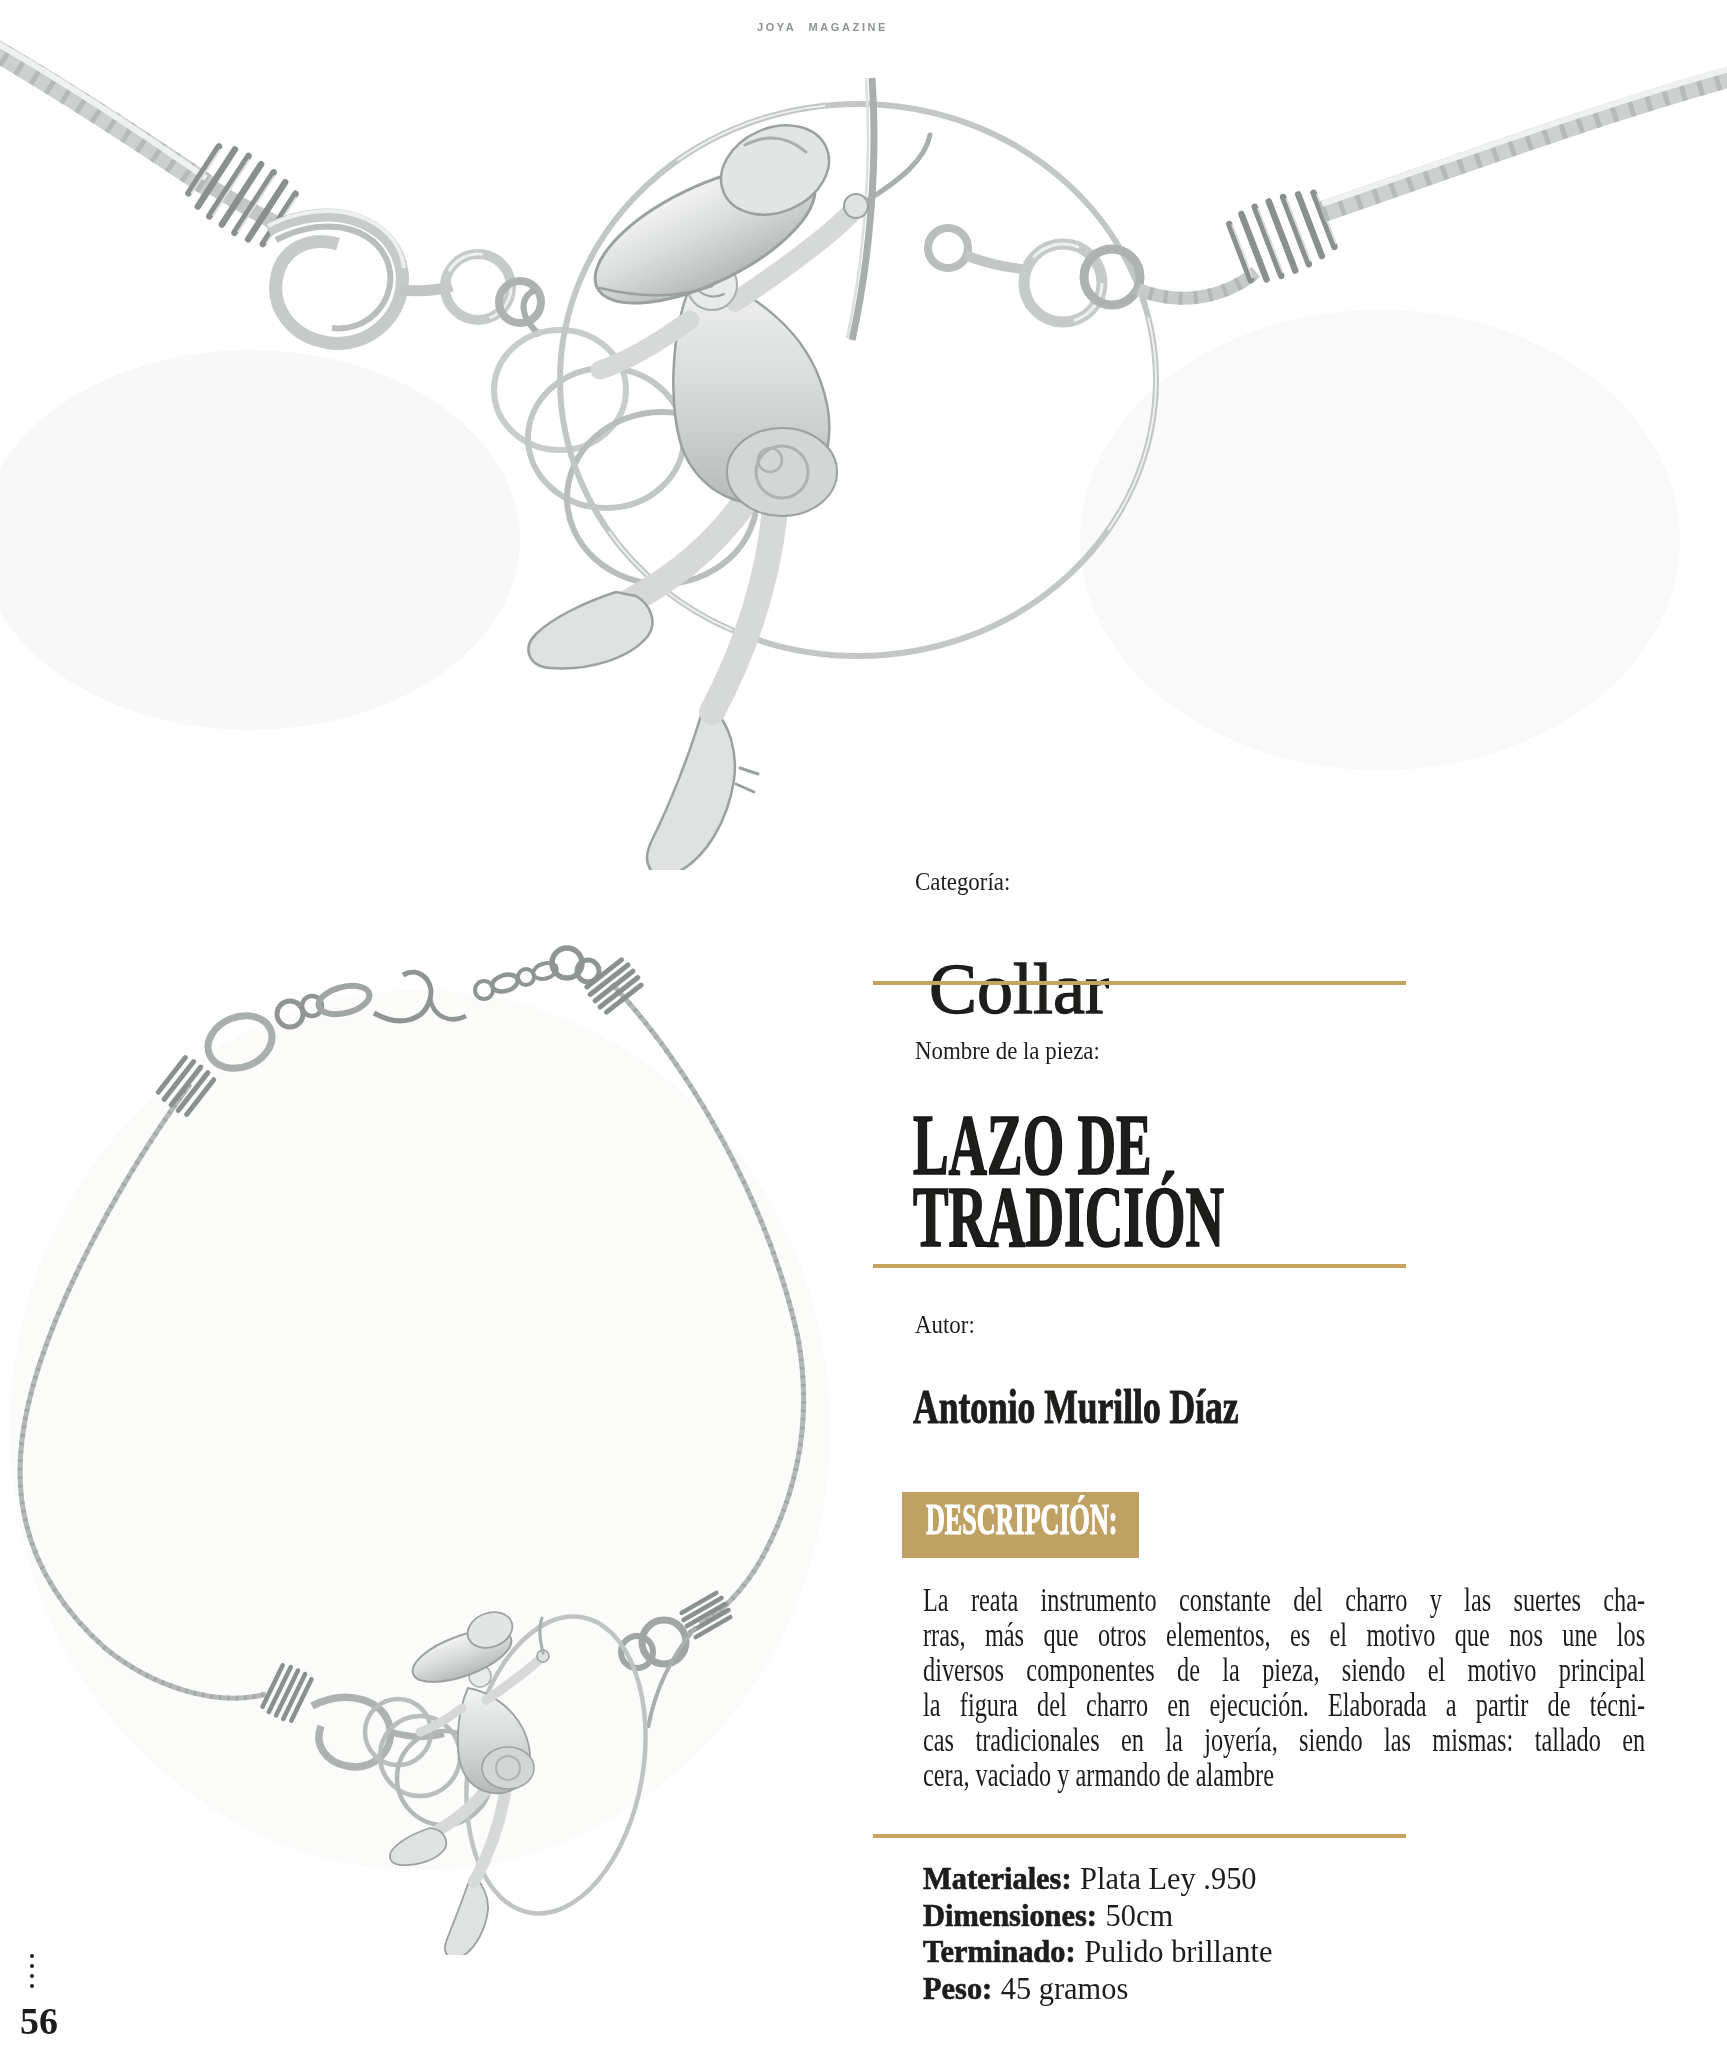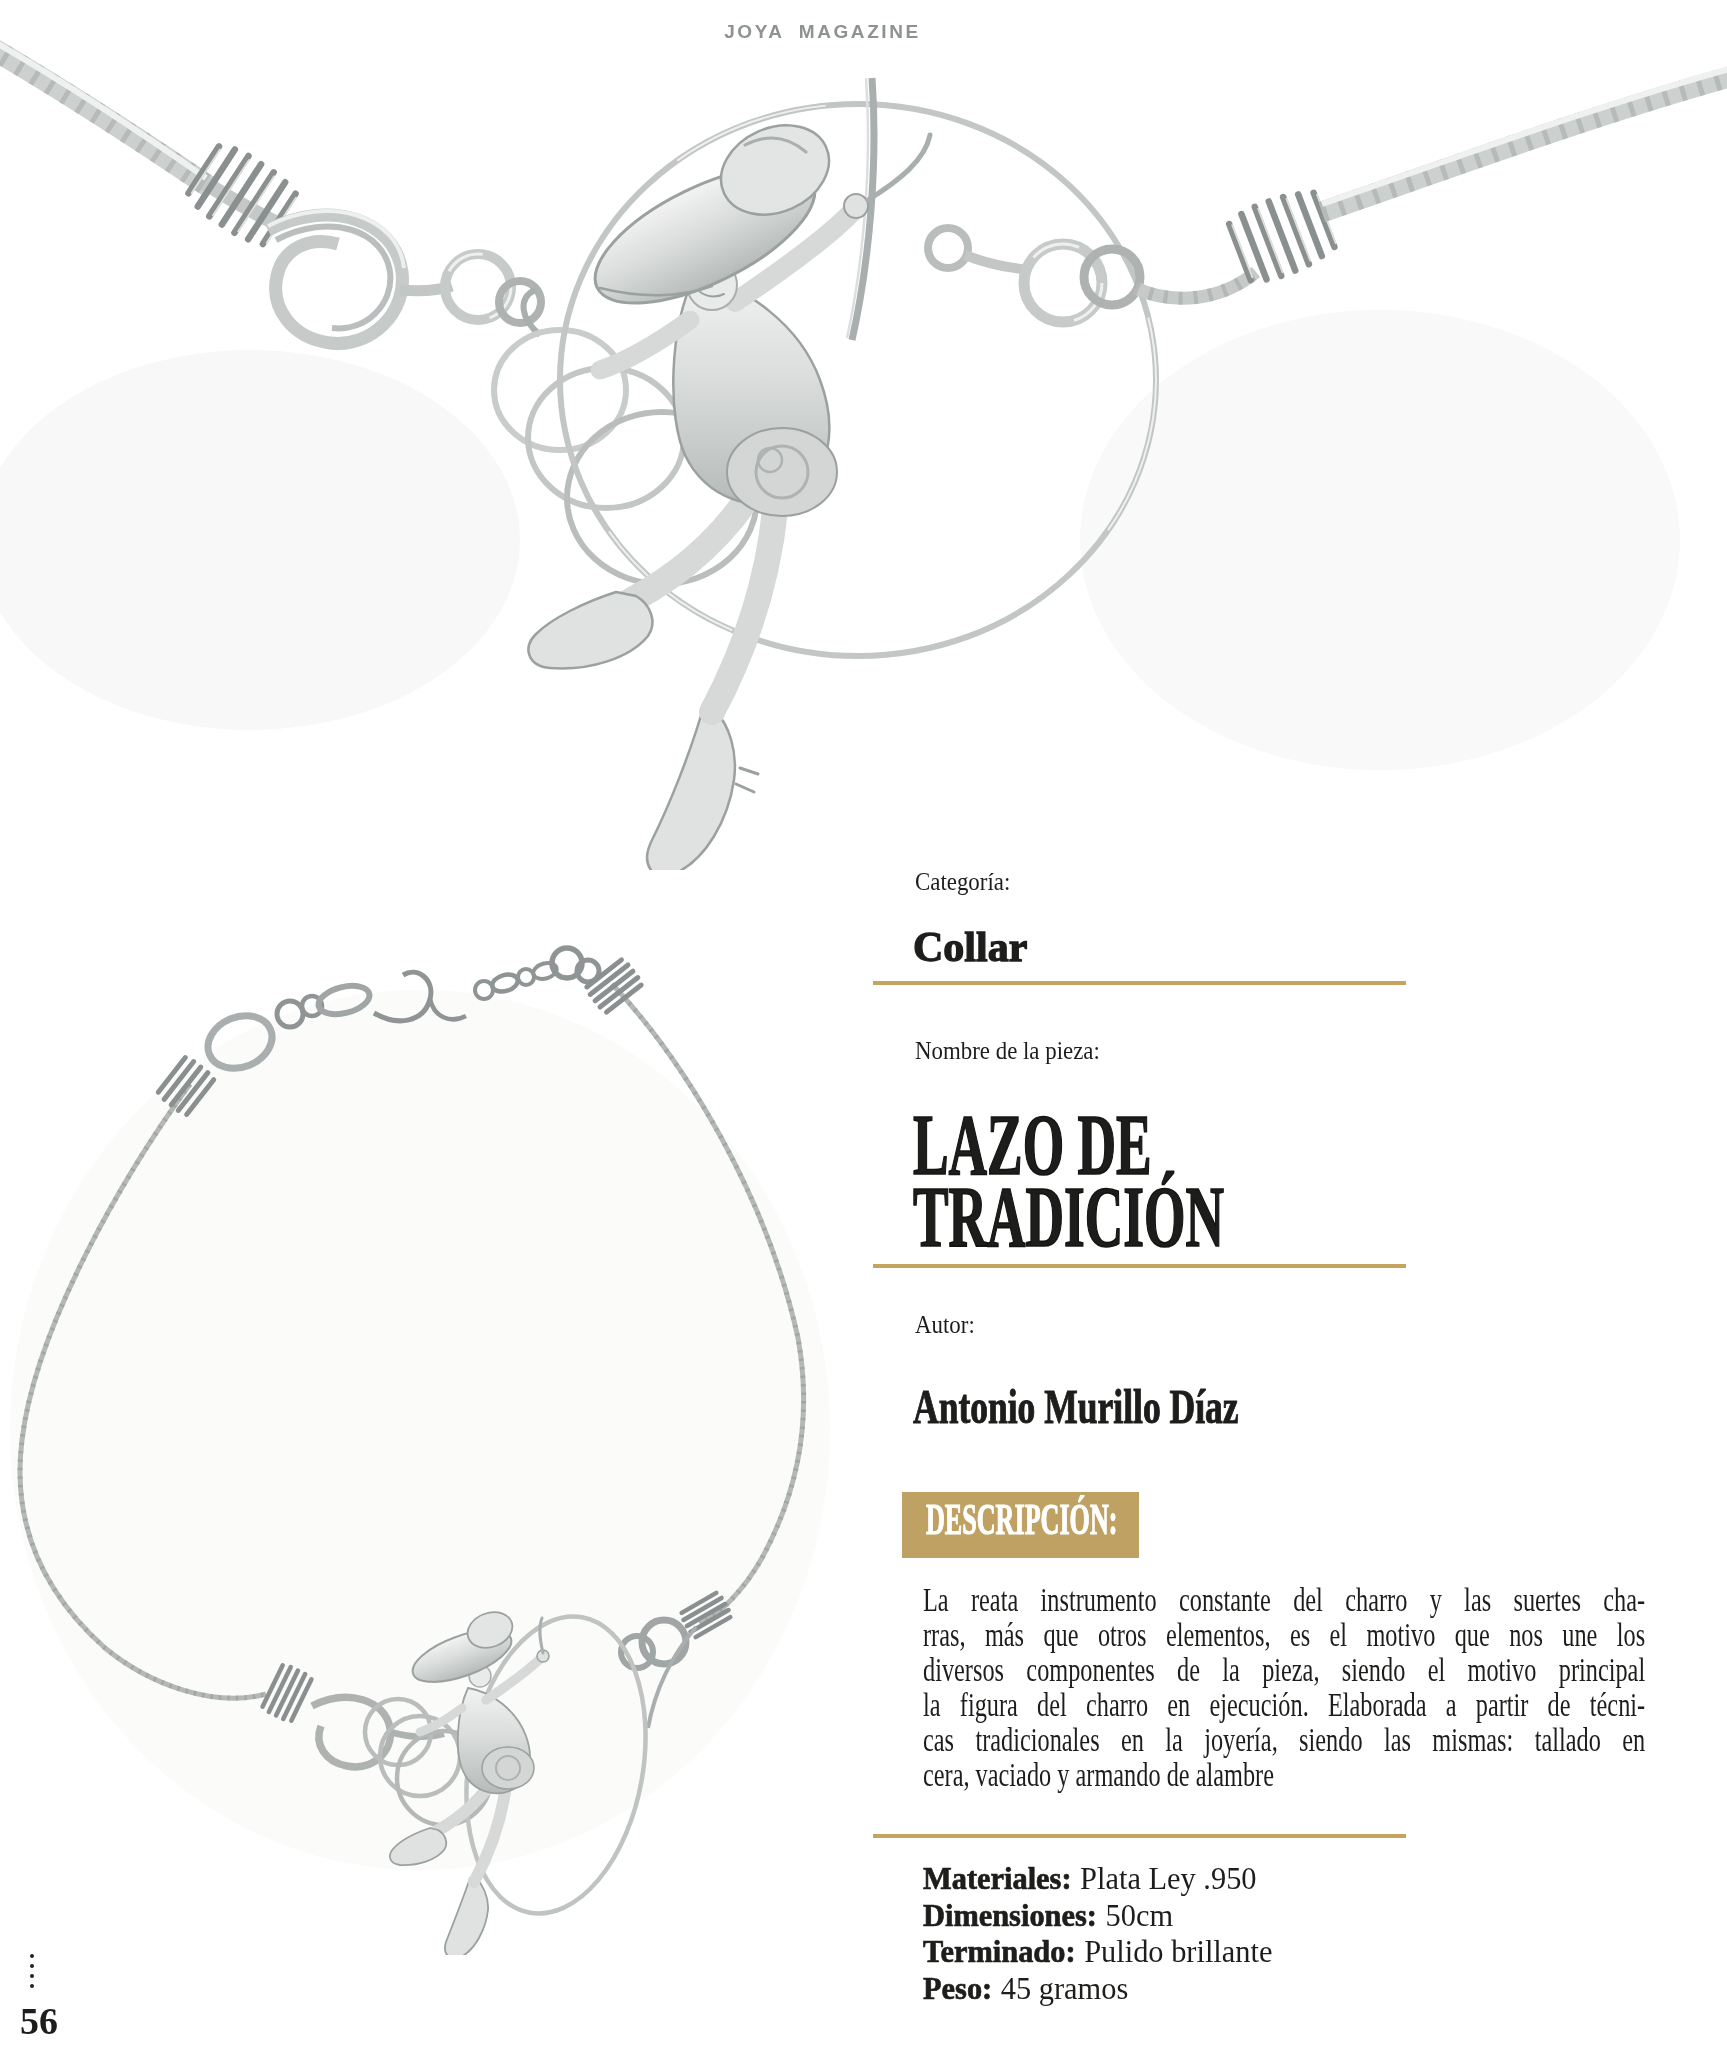--- a/index.html
+++ b/index.html
@@ -1,32 +1,32 @@
 <!DOCTYPE html>
 <html style="--accent_gold: #bfa263; --rule_gold: #c5a45f; --header_gray: #8d9292; --ink: #1d1d1b; --silver_light: #e9ebea; --silver_mid: #c2c6c5; --silver_dark: #8f9595;"><head>
 <meta charset="utf-8">
 <style>
   html,body{margin:0;padding:0;background:#e9e9e9;}
   .page{position:relative;width:1727px;height:2048px;background:#ffffff;overflow:hidden;
         font-family:"Liberation Serif",serif;color:var(--ink,#1d1d1b);margin:0 auto;}
   
   .masthead{position:absolute;left:0;top:21px;width:1645px;text-align:center;
-    font-family:"Liberation Sans",sans-serif;font-weight:700;font-size:19px;
+    font-family:"Liberation Sans",sans-serif;font-weight:700;font-size:11px;
     letter-spacing:2.6px;word-spacing:7px;color:var(--header_gray,#8d9292);}
   
   .ph-top{position:absolute;left:0;top:40px;width:1727px;height:830px;}
   .ph-bottom{position:absolute;left:0;top:870px;width:880px;height:1085px;}
   
   .details{position:absolute;left:873px;top:855px;width:800px;height:1180px;}
   .label{position:absolute;left:42px;font-size:26px;color:#1d1d1b;
          transform:scaleX(.88);transform-origin:left top;white-space:nowrap;}
   .lbl-cat{top:12px}
   .lbl-name{top:181px}
   .lbl-autor{top:455px}
-  .val-cat{position:absolute;left:40px;top:33px;font-size:42px;font-weight:700;
+  .val-cat{position:absolute;left:56px;top:33px;font-size:72px;font-weight:400;
            -webkit-text-stroke:1.3px #1d1d1b;white-space:nowrap;}
   .val-name{position:absolute;left:40px;top:196px;font-size:86px;line-height:72px;font-weight:700;
             -webkit-text-stroke:1.7px #141412;transform:scaleX(.62);transform-origin:left top;white-space:nowrap;}
   .val-autor{position:absolute;left:40px;top:476px;font-size:48px;font-weight:700;
              -webkit-text-stroke:1px #1d1d1b;transform:scaleX(.74);transform-origin:left top;white-space:nowrap;}
   .rule{position:absolute;left:0;width:533px;height:0;border-top:4px solid var(--rule_gold,#c5a45f);}
   .rule-1{top:126px}.rule-2{top:409px}.rule-3{top:979px}
   .badge{position:absolute;left:29px;top:637px;width:237px;height:66px;
          background:var(--accent_gold,#bfa263);text-align:right;}
   .badge span{display:inline-block;margin:7px 0 0 24px;font-size:45px;line-height:40px;font-weight:700;

